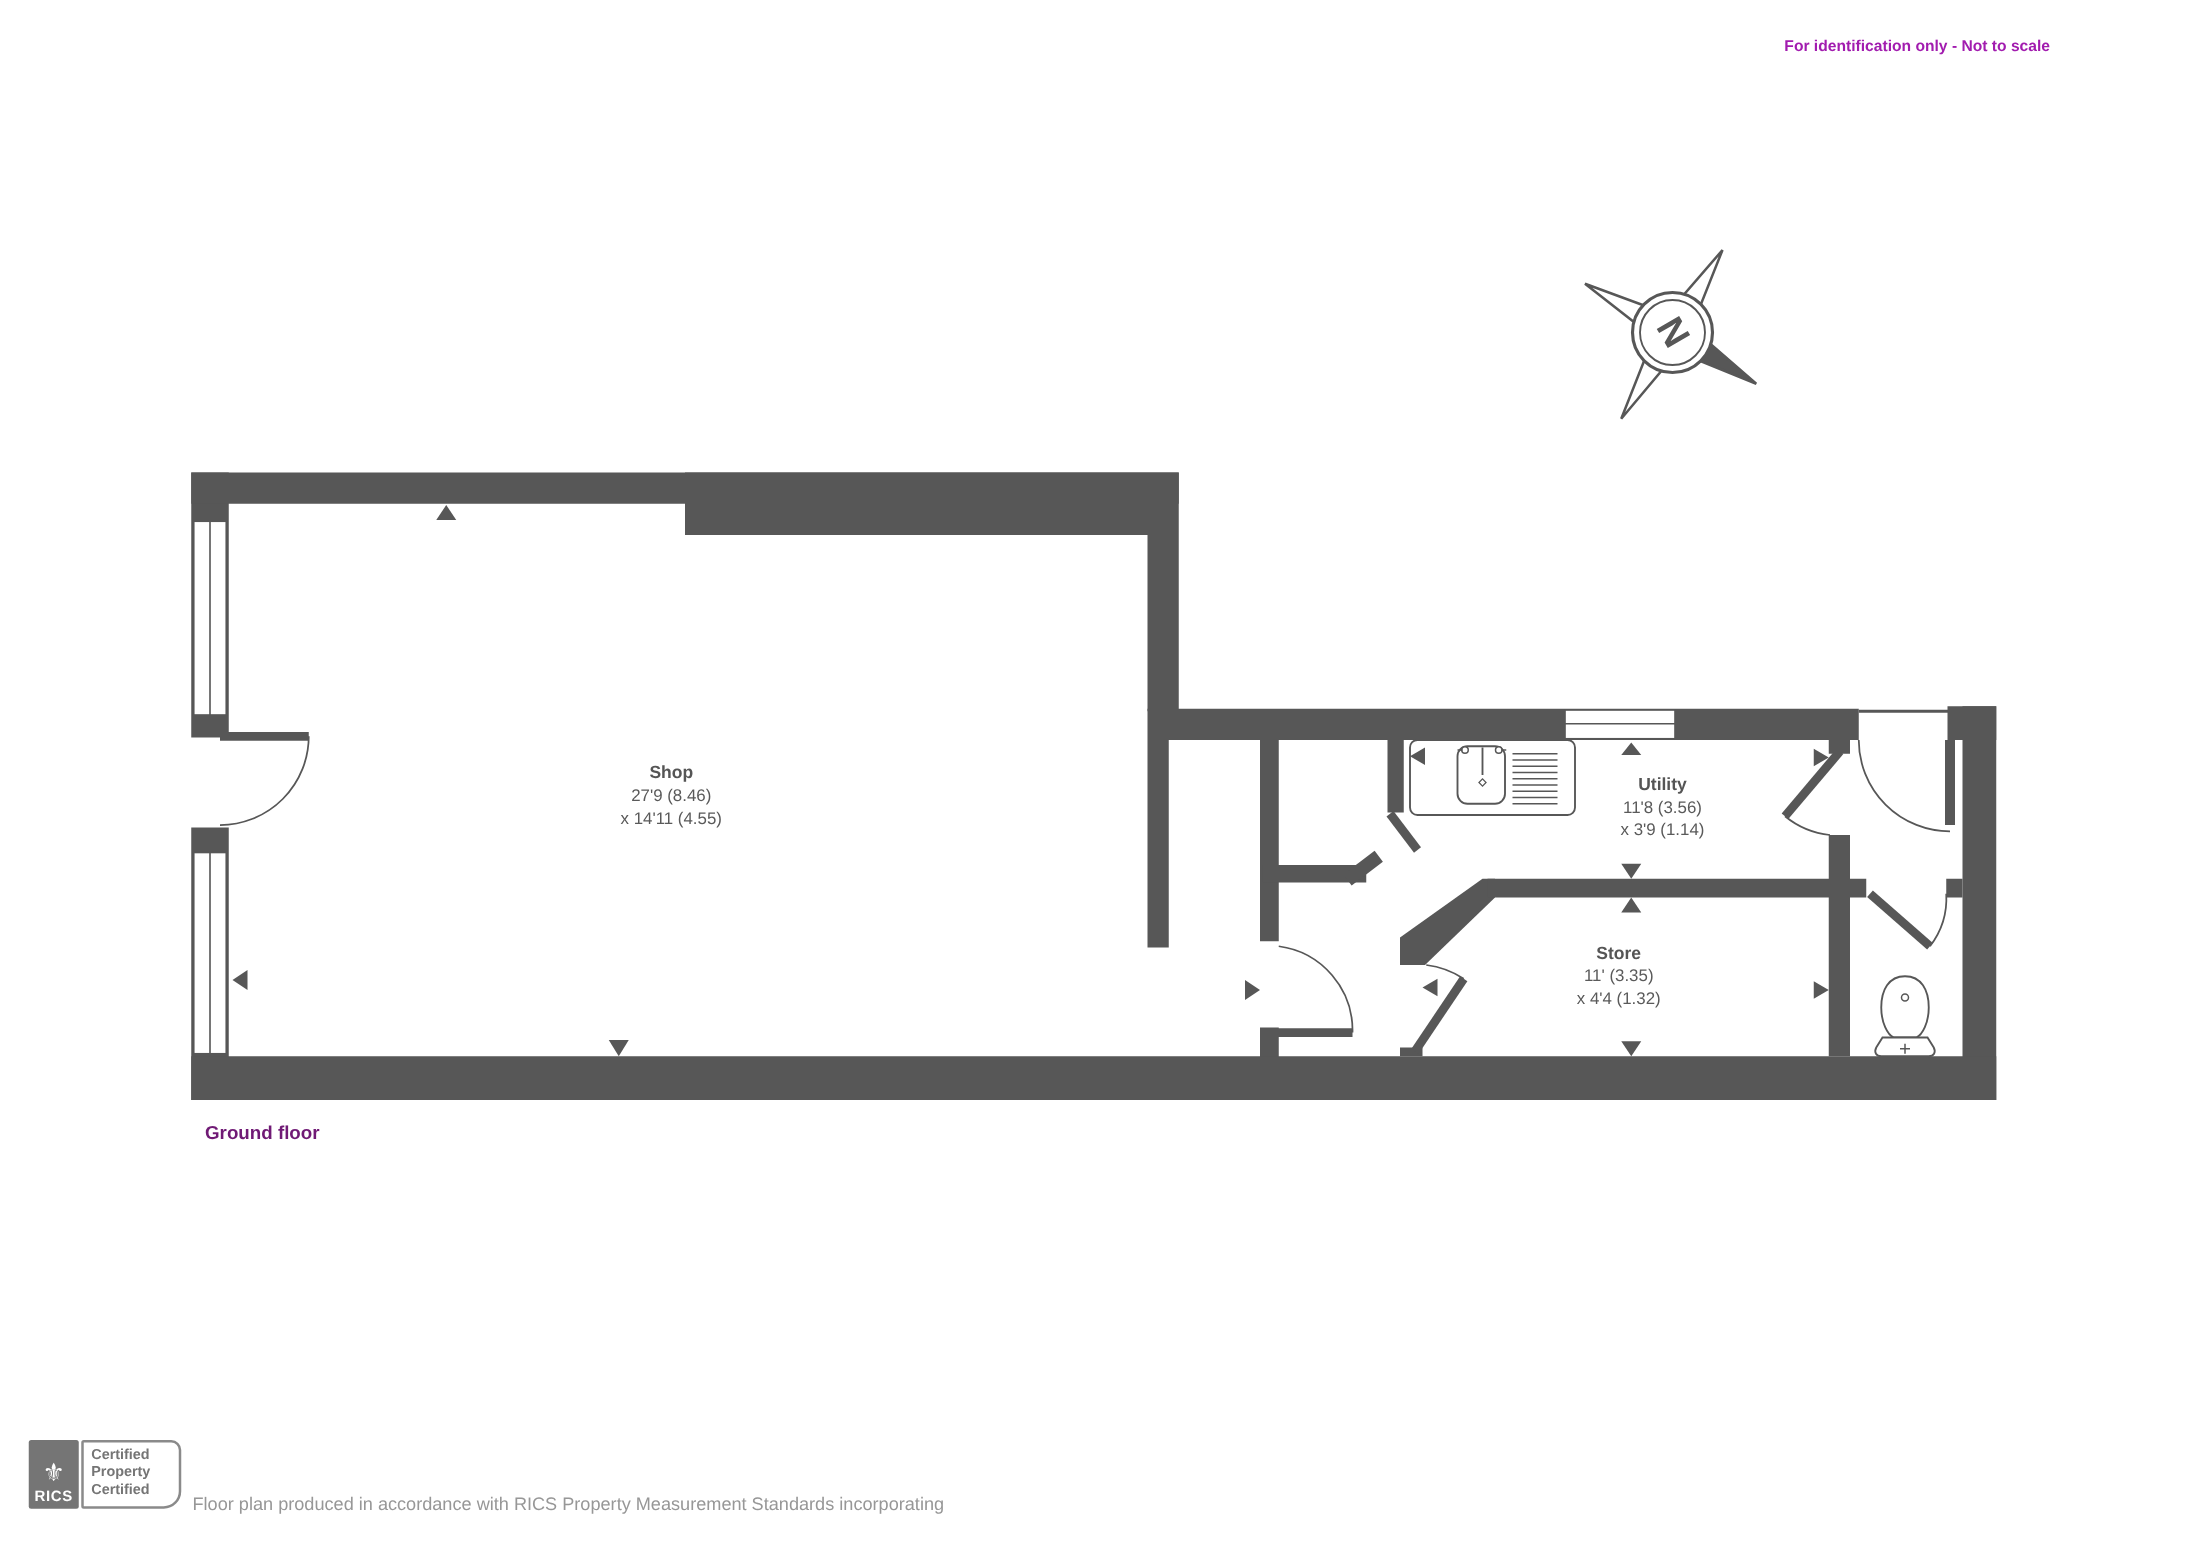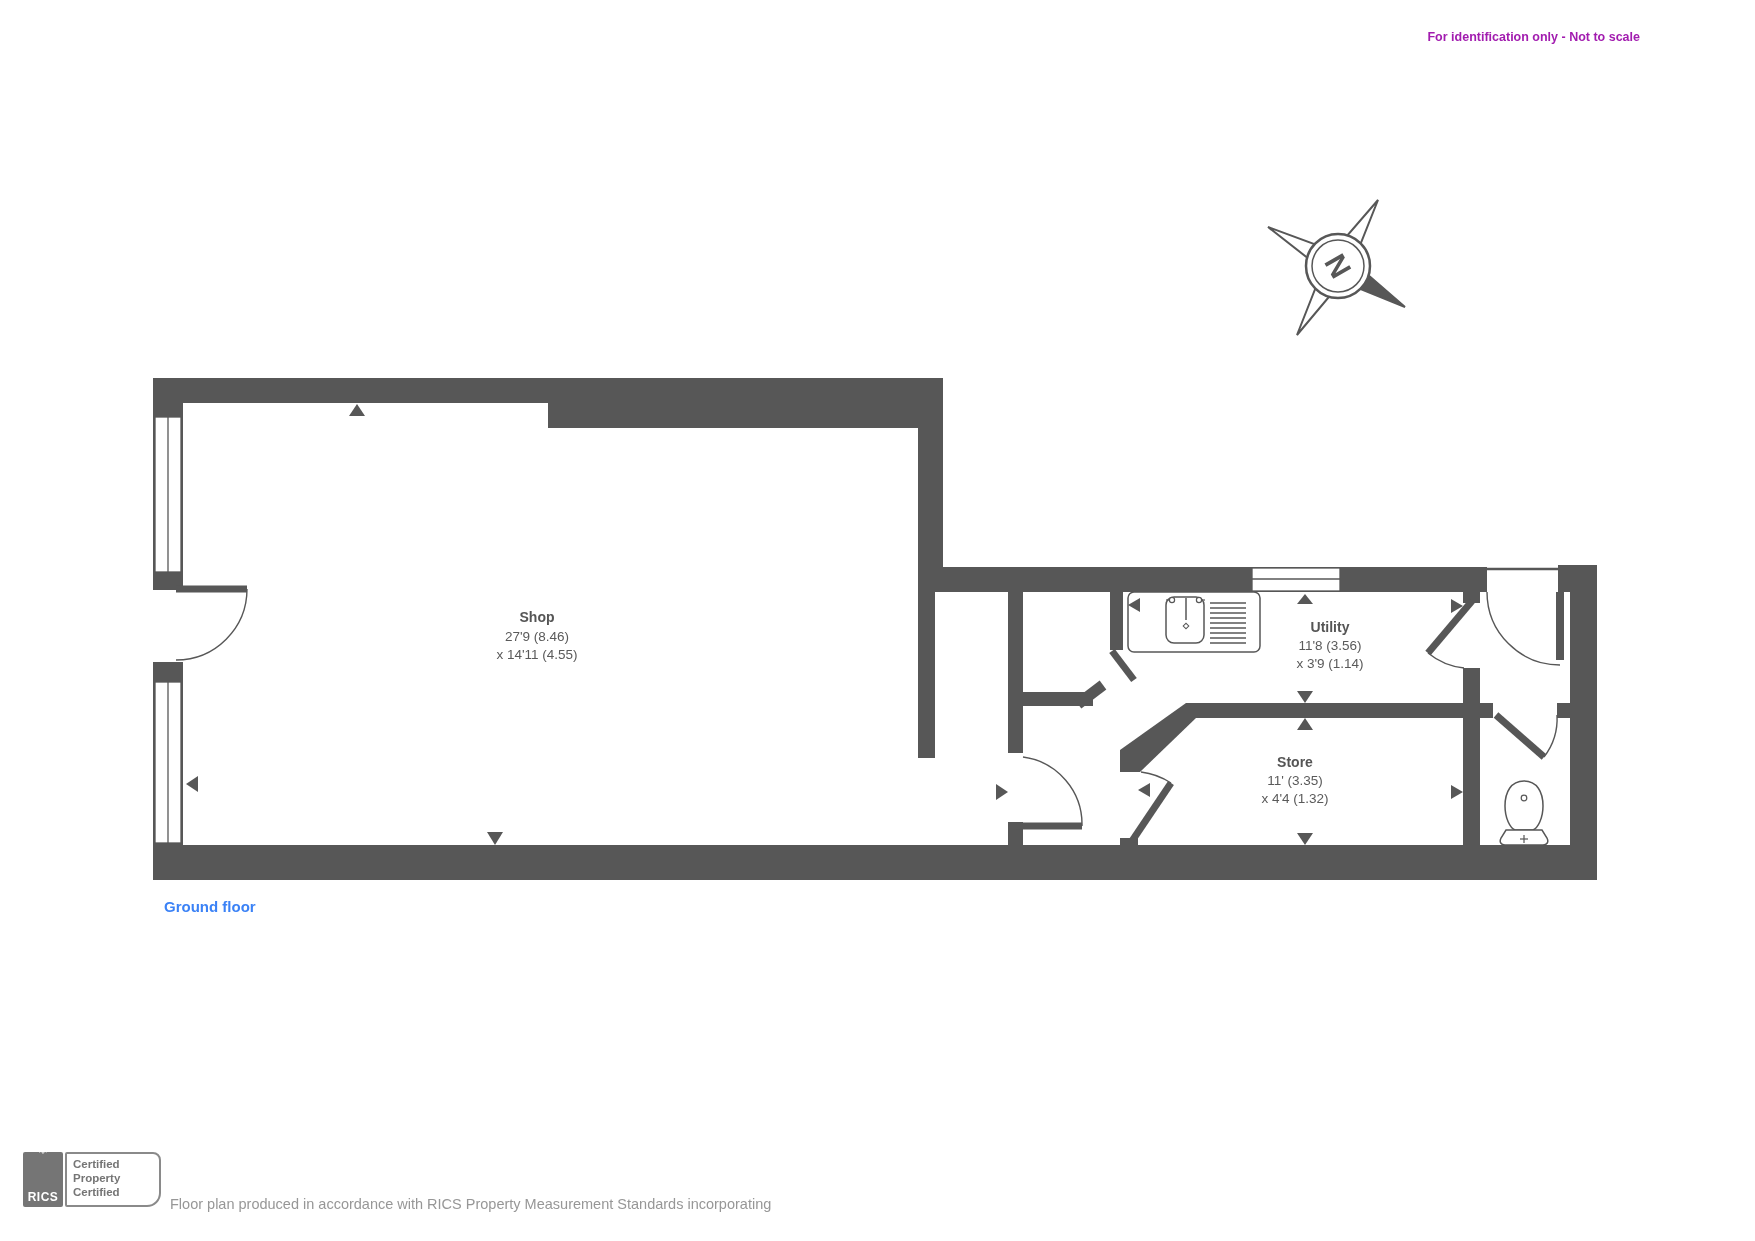--- a/index.html
+++ b/index.html
@@ -3,27 +3,27 @@
 <meta charset="utf-8">
 <style>
   html,body{margin:0;padding:0;background:#ffffff;}
   body{width:1755px;height:1241px;position:relative;font-family:"Liberation Sans",sans-serif;overflow:hidden;}
   .abs{position:absolute;}
   
   #header{top:22px;right:115px;text-align:right;color:#6f6f6f;}
   #header .title{font-size:21px;font-weight:bold;letter-spacing:.2px;}
   #header .subtitle{font-size:12.5px;font-weight:bold;margin-top:8px;color:#a21caf;}
   
-  #floor-label{left:164px;top:898px;font-size:15px;font-weight:bold;color:#3b82f6;}
+  #floor-label{left:164px;top:898px;font-size:15px;font-weight:bold;color:#701a75;}
   
   #footer{left:23px;top:1152px;display:flex;align-items:flex-start;}
   #rics-box{width:40px;height:55px;background:#757575;color:#ffffff;display:flex;flex-direction:column;align-items:center;justify-content:flex-end;border-radius:2px;}
   #rics-box .glyph{font-size:20px;line-height:22px;}
-  #rics-box .rics-word{font-size:12px;font-weight:bold;letter-spacing:.5px;margin-bottom:3px;margin-top:32px;}
-  #cert-badge{margin-left:2px;width:68px;border:2px solid #8a8a8a;border-radius:2px 8px 14px 2px;padding:3px 18px 3px 6px;height:45px;}
+  #rics-box .rics-word{font-size:12px;font-weight:bold;letter-spacing:.5px;margin-bottom:3px;}
+  #cert-badge{margin-left:2px;width:68px;border:2px solid #8a8a8a;border-radius:2px 8px 14px 2px;padding:3px 2px 3px 6px;height:45px;}
   #cert-badge div{font-size:11.5px;font-weight:bold;color:#757575;line-height:14px;}
   #disclaimer{margin-left:9px;color:#979797;font-size:14.5px;line-height:21px;white-space:pre;}
   svg text{font-family:"Liberation Sans",sans-serif;}
   .room-name{font-size:14px;font-weight:bold;fill:#555555;}
   .room-dim{font-size:13.5px;fill:#5a5a5a;}
 </style>
 </head>
 <body>
 
 <div id="header" class="abs">

